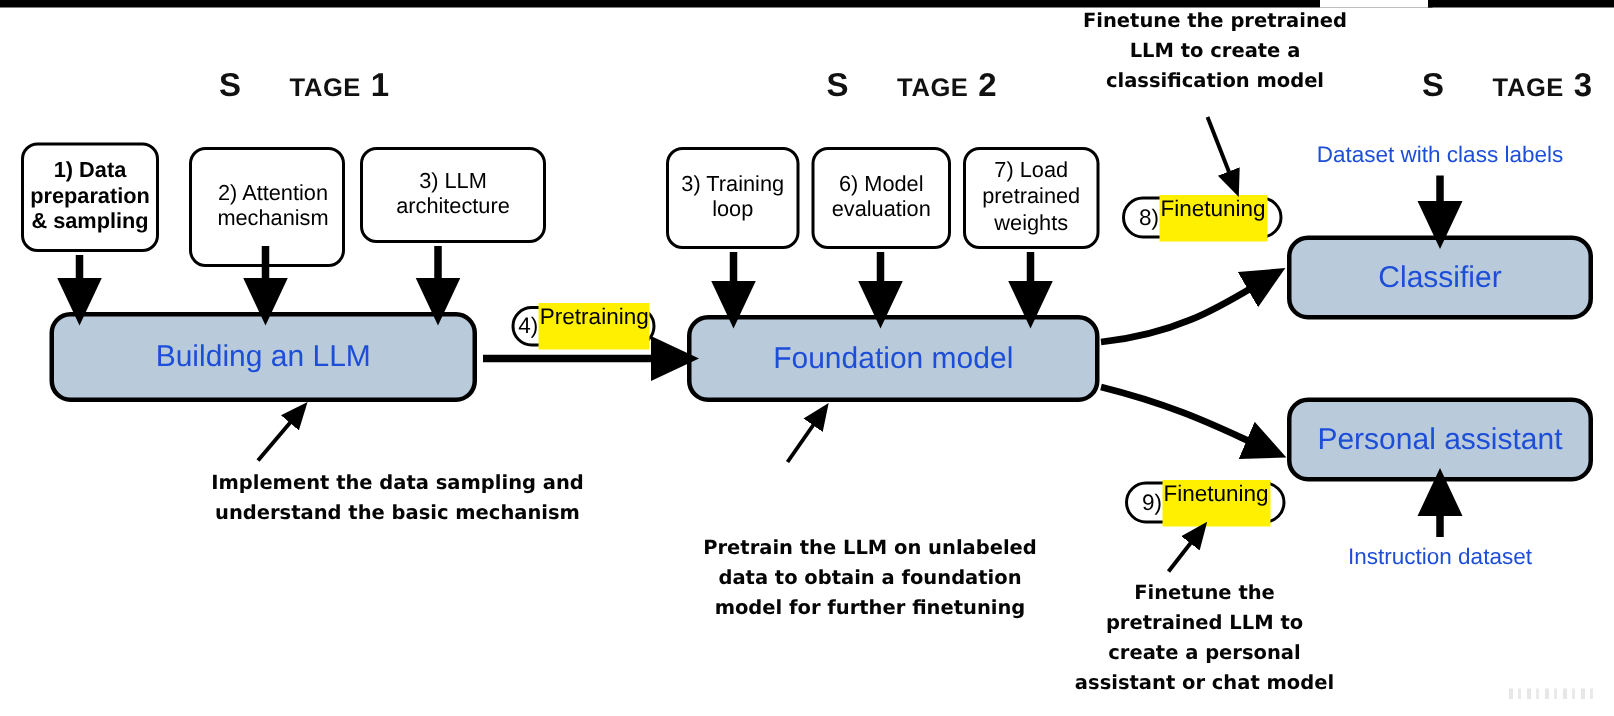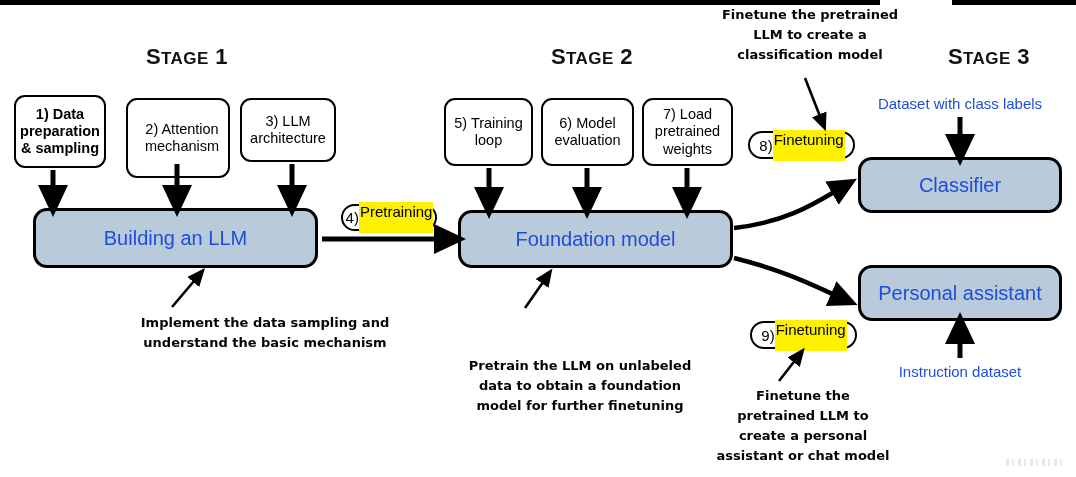--- a/index.html
+++ b/index.html
@@ -38,21 +38,21 @@
 
   
   .stage-title {
     position: absolute;
     font-weight: bold;
     color: #111111;
     white-space: nowrap;
     letter-spacing: 0.4px;
   }
   .stage-title .big { font-size: 22px; }
-  .stage-title .sm  { font-size: 17px; }
+  .stage-title .sm  { font-size: 17px; margin-left: 32px; }
 
   
   .wbox {
     position: absolute;
     box-sizing: border-box;
     background: #ffffff;
     border: 2.5px solid #000000;
     border-radius: 11px;
     display: flex;
     align-items: center;
@@ -163,24 +163,24 @@
   </div>
   <div class="stage-title" style="left:948px; top:44px;">
     <span class="big">S</span><span class="sm">TAGE</span><span class="big"> 3</span>
   </div>
 
   <div class="wbox bold" style="left:14px; top:95px; width:92px; height:73px;">1) Data
 preparation
 &amp; sampling</div>
   <div class="wbox" style="left:126px; top:98px; width:104px; height:80px;padding-left:12px;">2) Attention
 mechanism</div>
-  <div class="wbox" style="left:240px; top:98px; width:96px; height:64px;">3) LLM
+  <div class="wbox" style="left:240px; top:98px; width:124px; height:64px;">3) LLM
 architecture</div>
 
-  <div class="wbox" style="left:444px; top:98px; width:89px; height:68px;">5) Training
+  <div class="wbox" style="left:444px; top:98px; width:89px; height:68px;">3) Training
 loop</div>
   <div class="wbox" style="left:541px; top:98px; width:93px; height:68px;">6) Model
 evaluation</div>
   <div class="wbox" style="left:642px; top:98px; width:91px; height:68px;">7) Load
 pretrained
 weights</div>
 
   <div class="bbox" style="left:33px; top:208px; width:285px; height:60px;">Building an LLM</div>
   <div class="bbox" style="left:458px; top:210px; width:275px; height:58px;">Foundation model</div>
   <div class="bbox" style="left:858px; top:157px; width:204px; height:56px;">Classifier</div>

